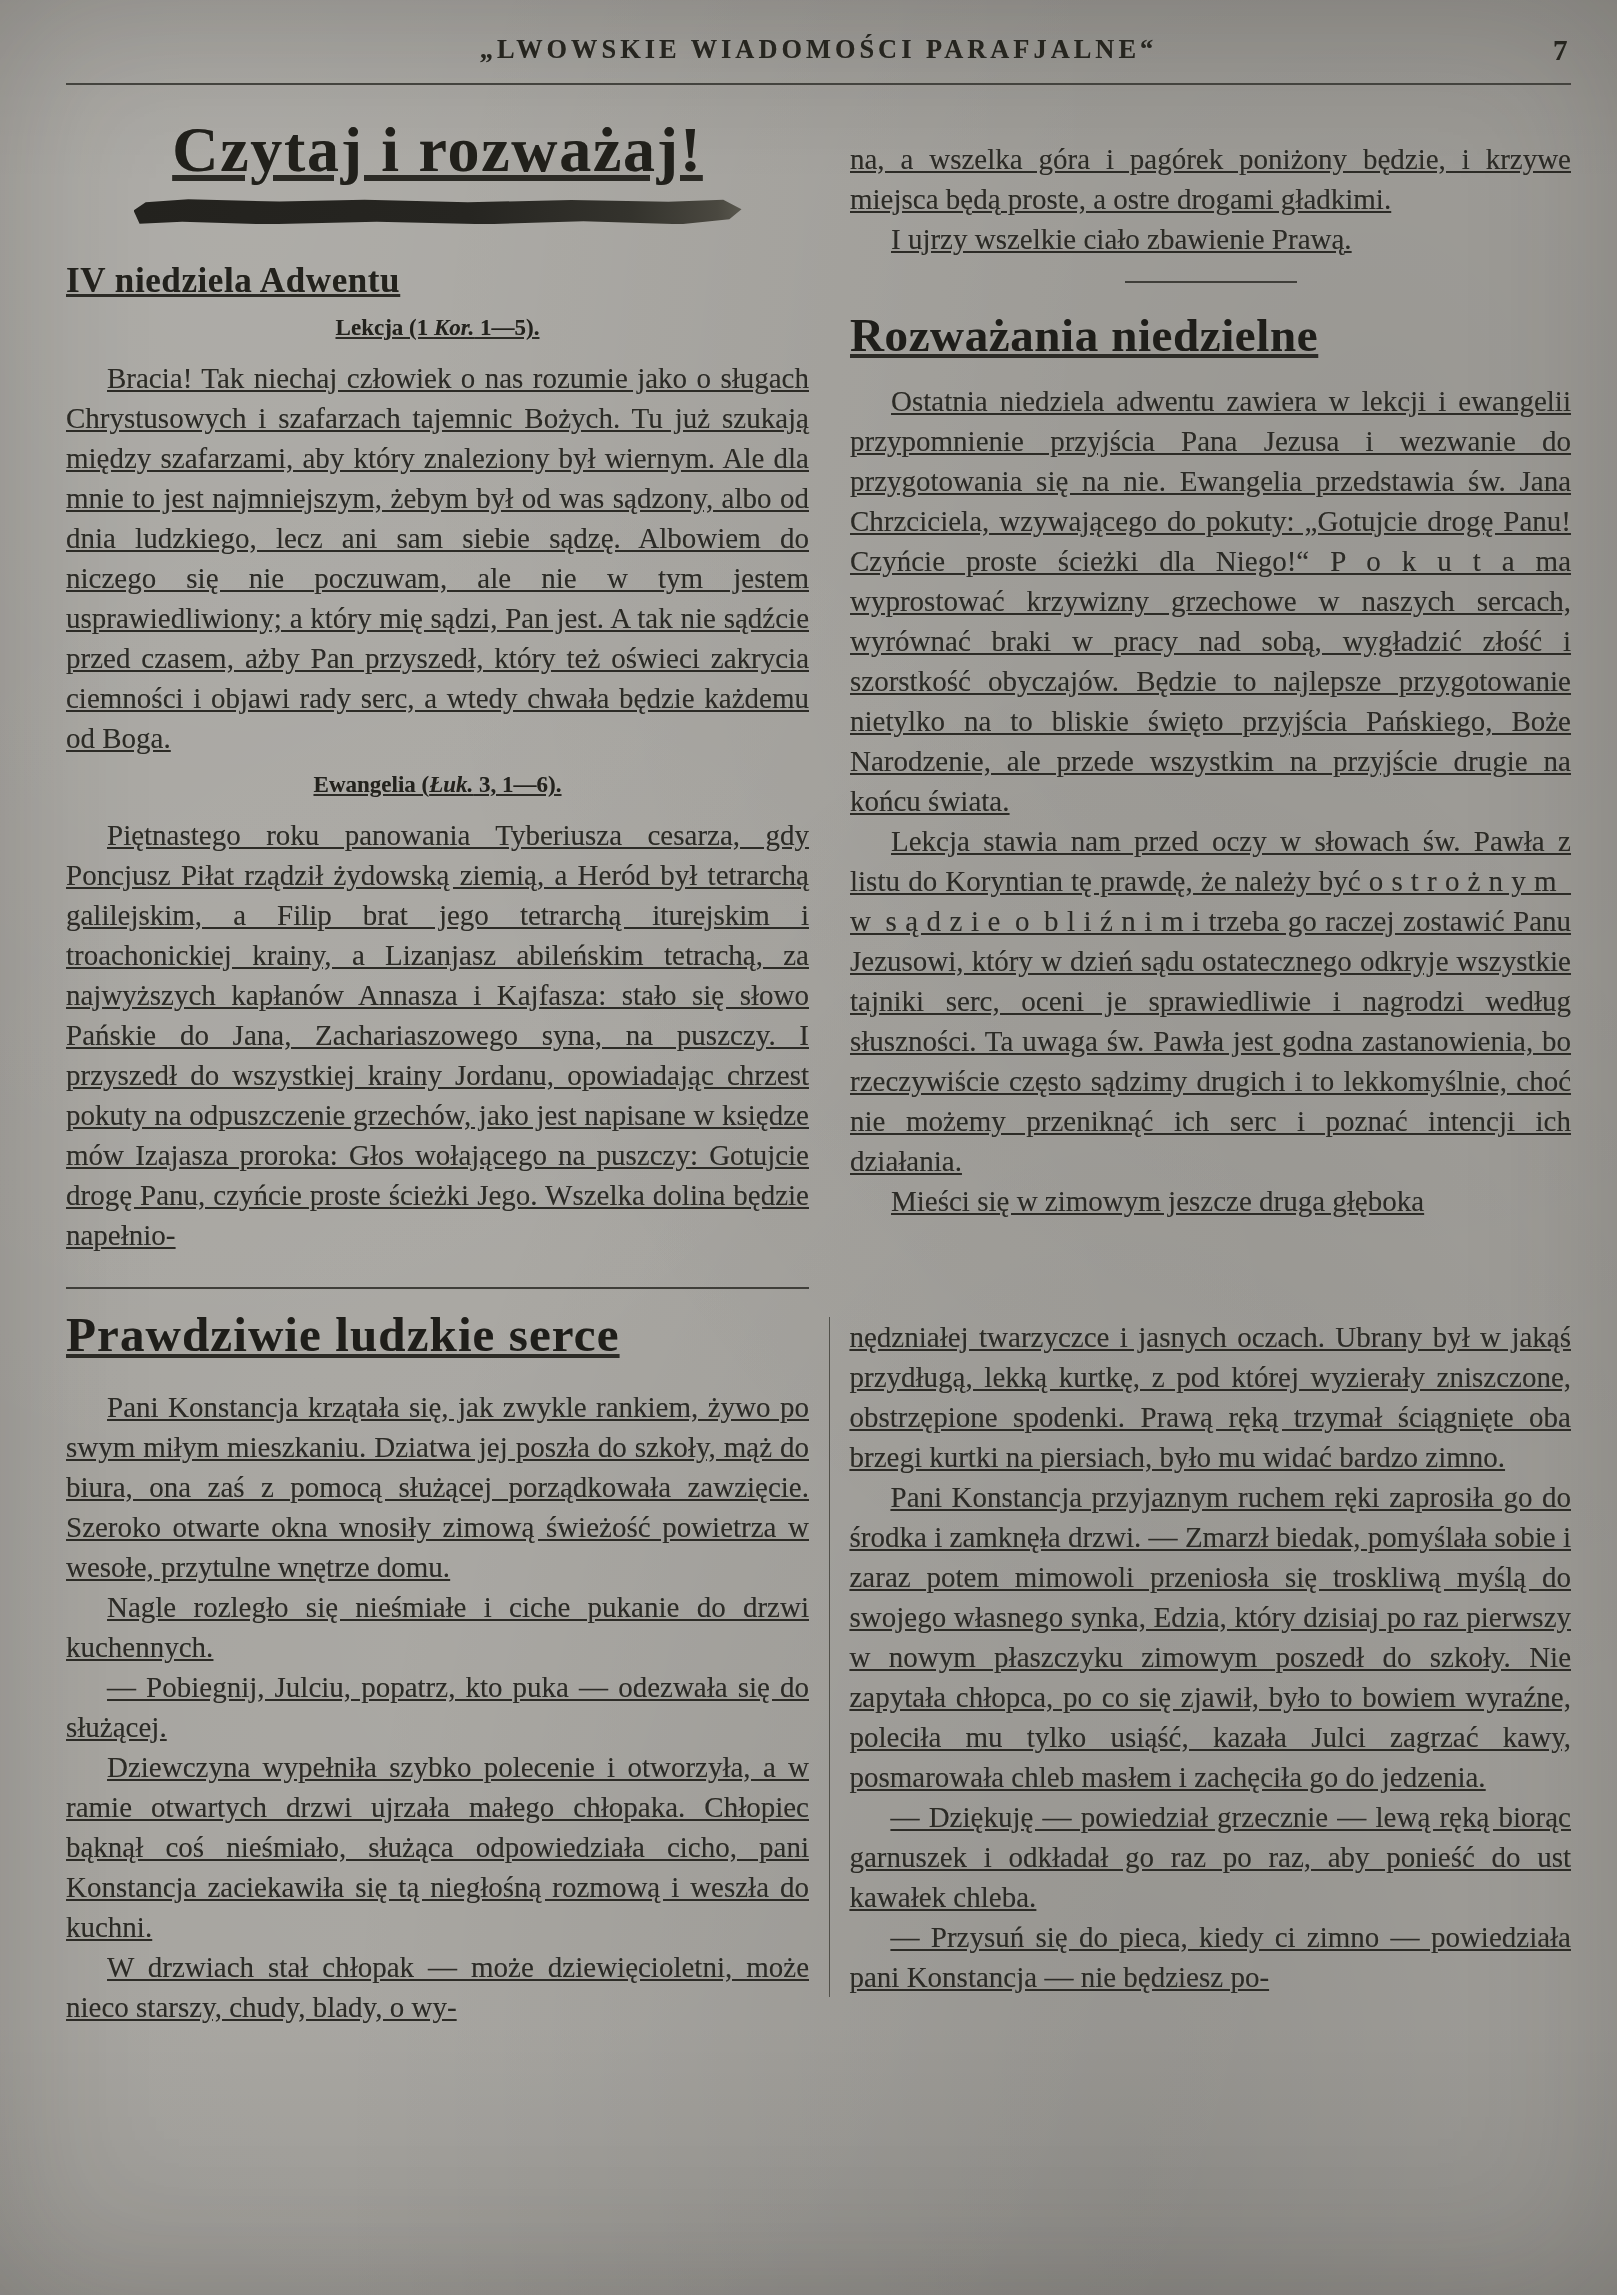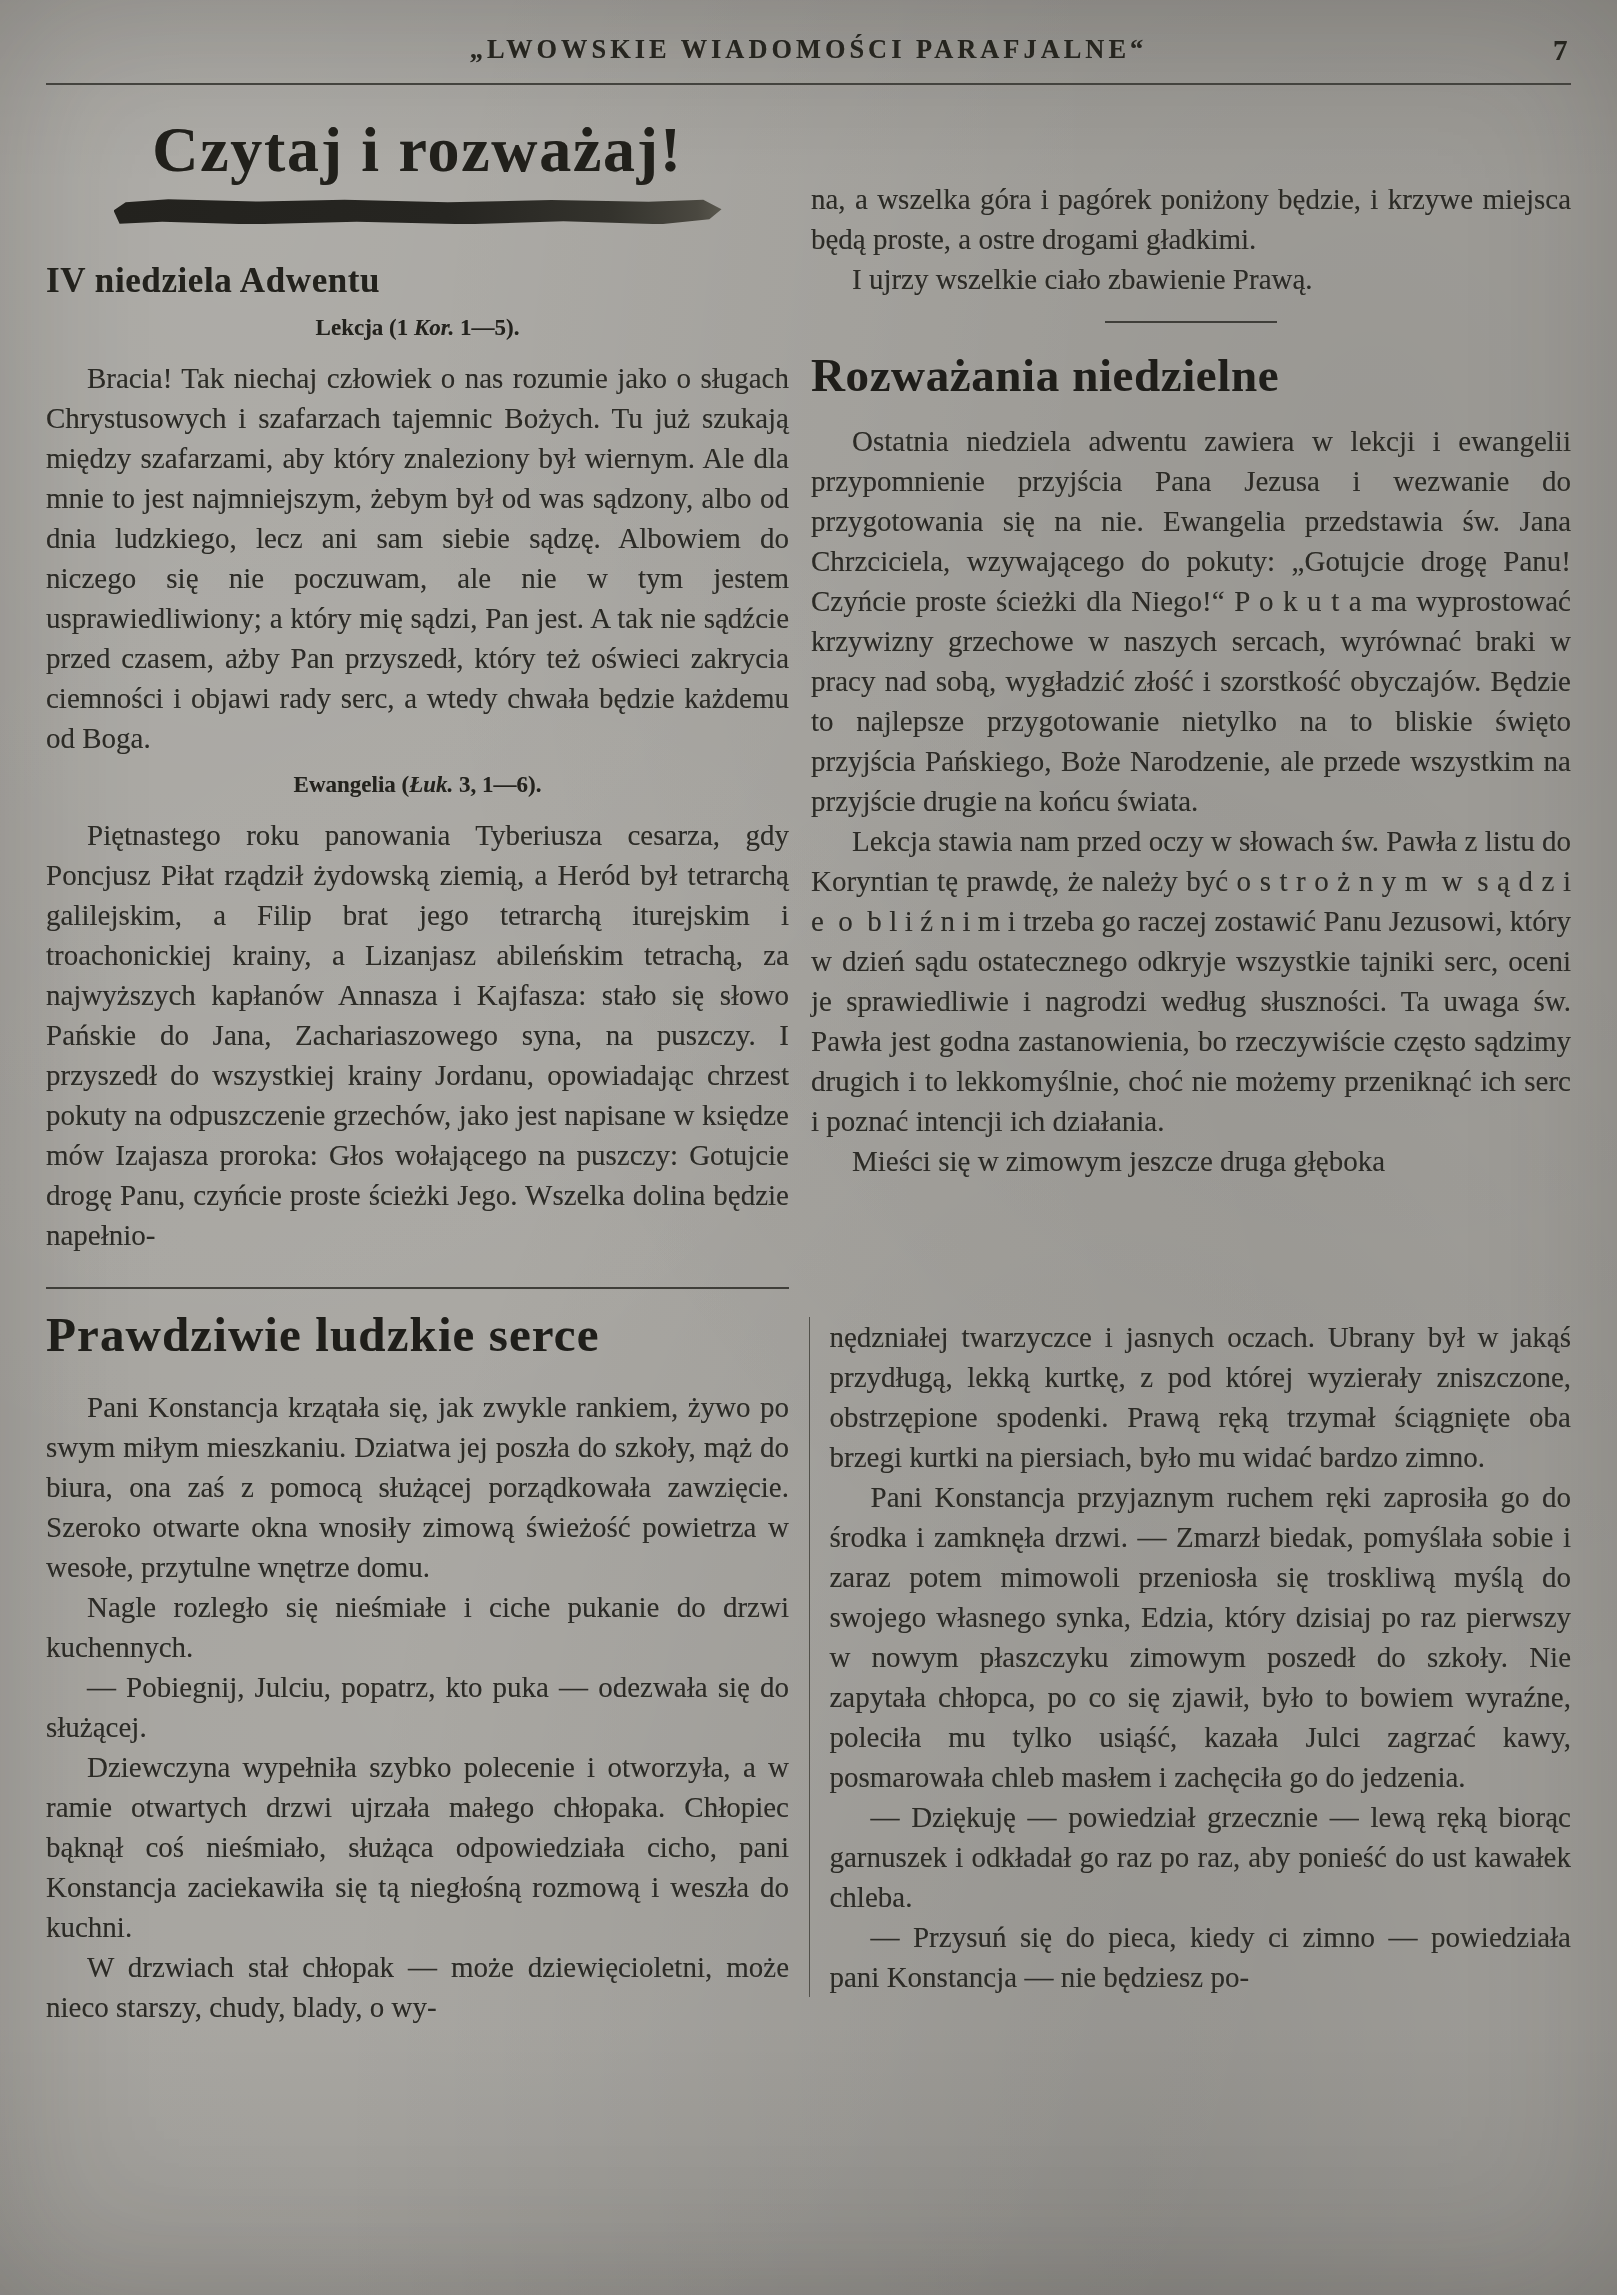--- a/index.html
+++ b/index.html
@@ -5,33 +5,34 @@
   html, body {
     margin: 0;
     padding: 0;
     background: #8f8e8a;
   }
   .page {
     position: relative;
     width: 1617px;
     height: 2295px;
     box-sizing: border-box;
-    padding: 34px 46px 0 46px;
+    padding: 34px 46px 0 66px;
     overflow: hidden;
     background-color: #a5a39e;
     background-image:
       radial-gradient(ellipse at 15% 8%,  rgba(255,255,255,0.10), transparent 45%),
       radial-gradient(ellipse at 85% 20%, rgba(0,0,0,0.07),       transparent 50%),
       radial-gradient(ellipse at 30% 70%, rgba(255,255,255,0.06), transparent 55%),
       radial-gradient(ellipse at 70% 95%, rgba(0,0,0,0.10),       transparent 50%),
       linear-gradient(180deg, rgba(0,0,0,0.06), rgba(0,0,0,0) 8%, rgba(0,0,0,0) 88%, rgba(0,0,0,0.08) 100%);
     box-shadow: inset 0 0 149px rgba(40,38,34,0.22);
     font-family: "Liberation Serif", "DejaVu Serif", serif;
     color: #2c2b26;
     text-shadow: 0 0 0.6px rgba(44,43,38,0.35);
+    text-decoration: underline;
   }
 
   
   .header-row {
     position: relative;
     text-align: center;
     height: 40px;
   }
   .masthead {
     display: inline-block;
@@ -51,21 +52,21 @@
   .header-rule {
     border: none;
     border-top: 2.3px solid #44433e;
     margin: 9.2px 0 0 0;
   }
 
   
   .grid { display: flex; align-items: center; }
   .top-grid { margin-top: 19.5px; }
   .col-left  { width: 743px; flex: none; }
-  .col-right { flex: 1; margin-left: 22px; }
+  .col-right { flex: 1; margin-left: 41px; }
 
   .bottom-grid { margin-top: 32px; }
   .bottom-grid .col-right {
     margin-left: 19.5px;
     border-left: 1.7px solid #52514b;
     padding-left: 20px;
   }
 
   
   .main-title {

